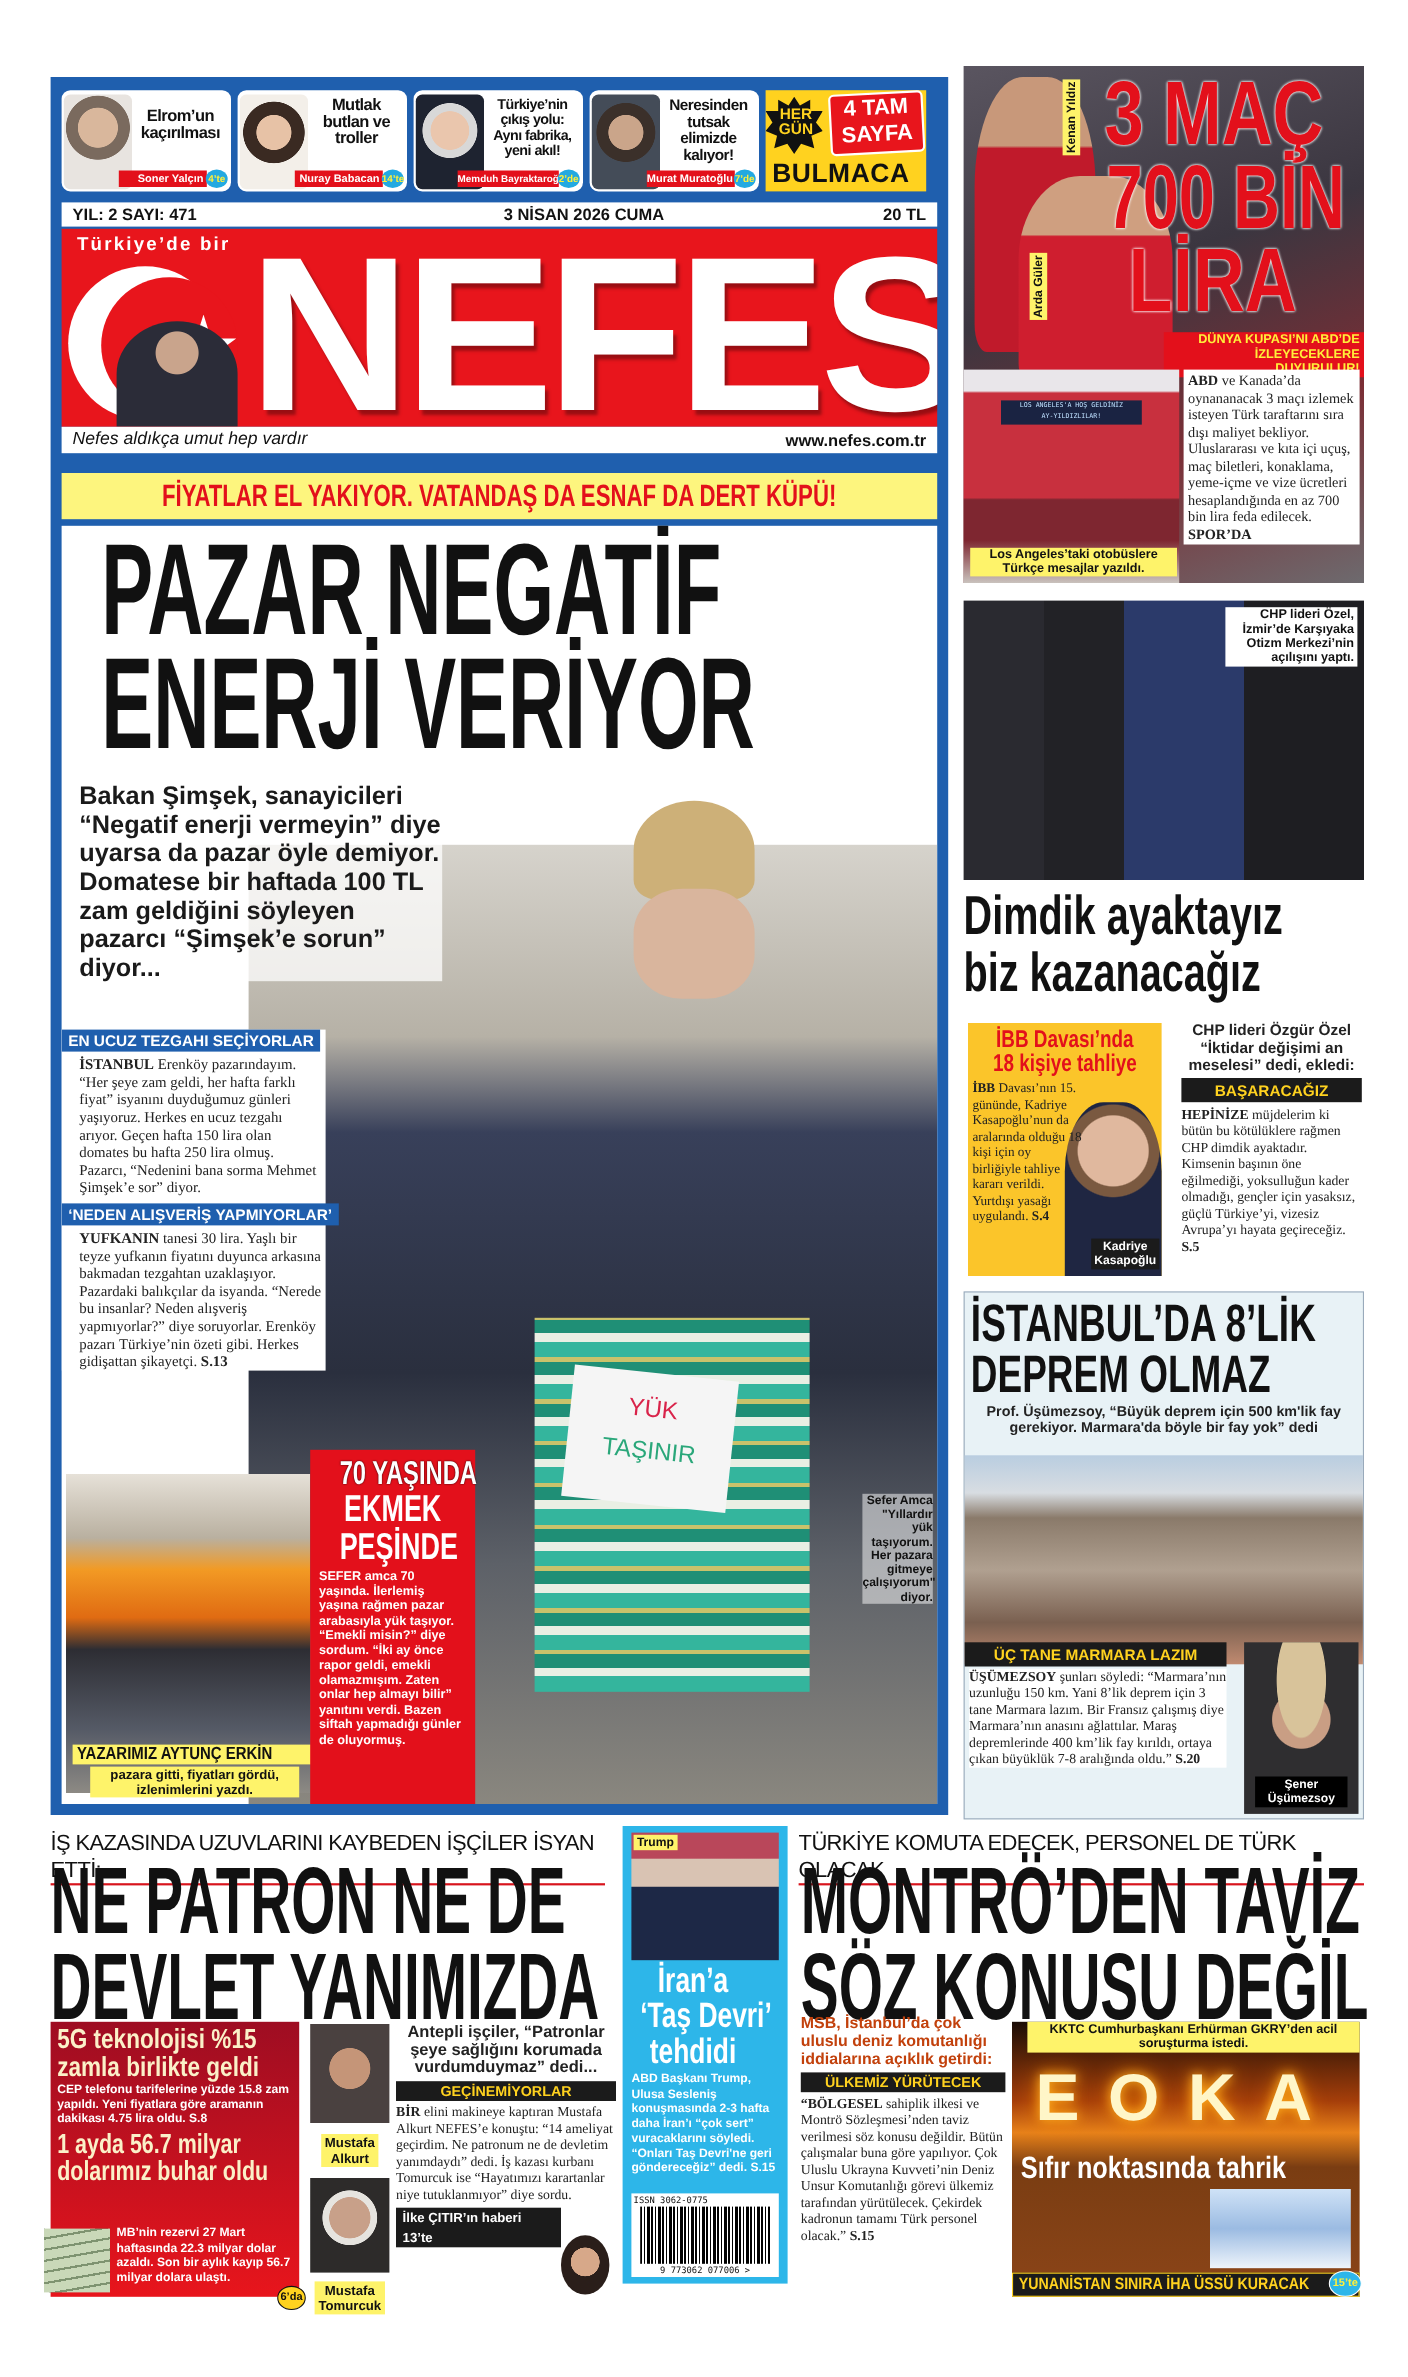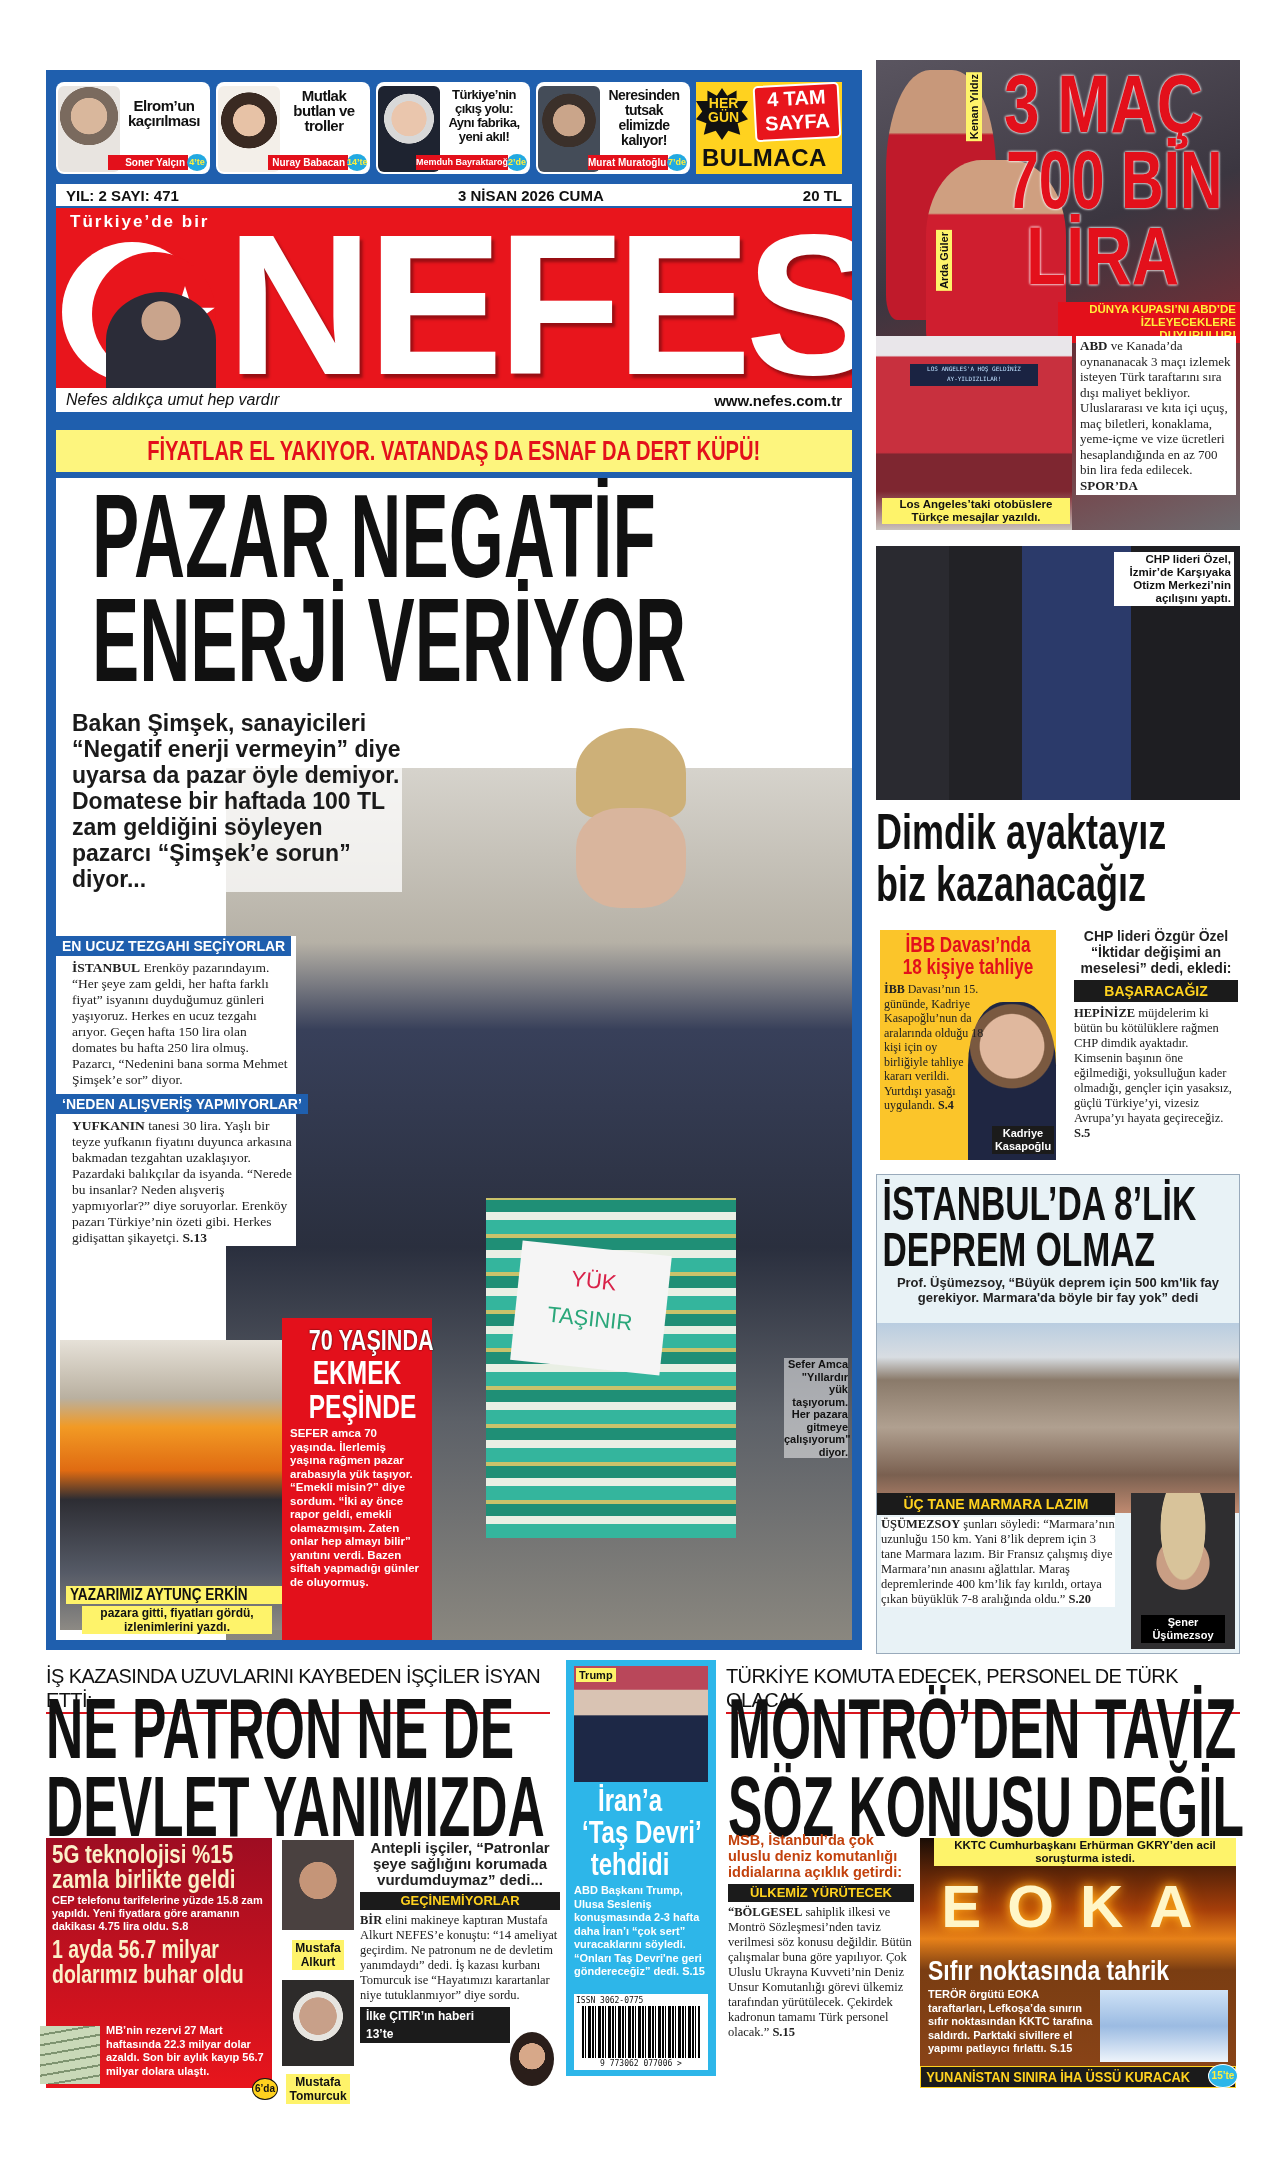--- a/index.html
+++ b/index.html
@@ -236,19 +236,18 @@
 <div class="abs" style="left:728px;top:1832px;width:186px">
   <div style="font-weight:bold;font-size:14.5px;line-height:16px;text-align:left;color:#c2410c">MSB, İstanbul’da çok uluslu deniz komutanlığı iddialarına açıklık getirdi:</div>
   <div class="blackbar" style="margin-top:4px;height:18px;line-height:18px;font-size:13px">ÜLKEMİZ YÜRÜTECEK</div>
   <div class="body-serif" style="margin-top:3px;font-size:12.5px;line-height:15px"><b>“BÖLGESEL</b><span> sahiplik ilkesi ve Montrö Sözleşmesi’nden taviz verilmesi söz konusu değildir. Bütün çalışmalar buna göre yapılıyor. Çok Uluslu Ukrayna Kuvveti’nin Deniz Unsur Komutanlığı görevi ülkemiz tarafından yürütülecek. Çekirdek kadronun tamamı Türk personel olacak.”</span><b> S.15</b></div>
 </div>
 
 <div class="abs" style="left:920px;top:1838px;width:316px;height:240px;background:linear-gradient(180deg,#1a0d06 0,#a53e0a 30%,#e7811a 42%,#7a3d12 55%,#8a4418 100%)">
   <div class="abs" style="left:14px;top:0;background:#fef36a;font-weight:bold;font-size:11.5px;line-height:13px;text-align:center;padding:1px 4px">KKTC Cumhurbaşkanı Erhürman GKRY’den acil soruşturma istedi.</div>
   <div class="abs" style="left:20px;top:34px;width:280px;text-align:center;color:#fff6c8;font-weight:bold;font-size:60px;letter-spacing:26px;text-shadow:0 0 10px #ffb020,0 0 20px #ff8a00">EOKA</div>
   <div class="abs cond" style="left:8px;top:118px;font-size:28px;line-height:30px;color:#fff;transform:scaleX(0.82)">Sıfır noktasında tahrik</div>
-  <div class="abs" style="left:8px;top:150px;width:168px;color:#fff;font-weight:bold;font-size:11px;line-height:13.5px">TERÖR örgütü EOKA taraftarları, Lefkoşa’da sınırın sıfır noktasından KKTC tarafına saldırdı. Parktaki sivillere el yapımı patlayıcı fırlattı. S.15</div>
   <div class="abs" style="left:180px;top:152px;width:128px;height:72px;background:linear-gradient(180deg,#cfe2f6,#9bbbe2 50%,#eef4fb)"></div>
   <div class="abs" style="left:0;top:228px;width:316px;height:22px;background:#1b1b1b;border:1px solid #ffd21f">
     <span class="cond" style="display:inline-block;color:#ffd21f;font-size:15px;line-height:20px;padding-left:6px;transform:scaleX(0.86)">YUNANİSTAN SINIRA İHA ÜSSÜ KURACAK</span>
   </div>
   <div class="abs" style="right:-2px;top:226px;width:30px;height:24px;border-radius:50%;background:#2db6e9;border:1px solid #fff;color:#ffef3a;font-size:10px;font-weight:bold;text-align:center;line-height:22px">15’te</div>
 </div>
 
 </body></html>

